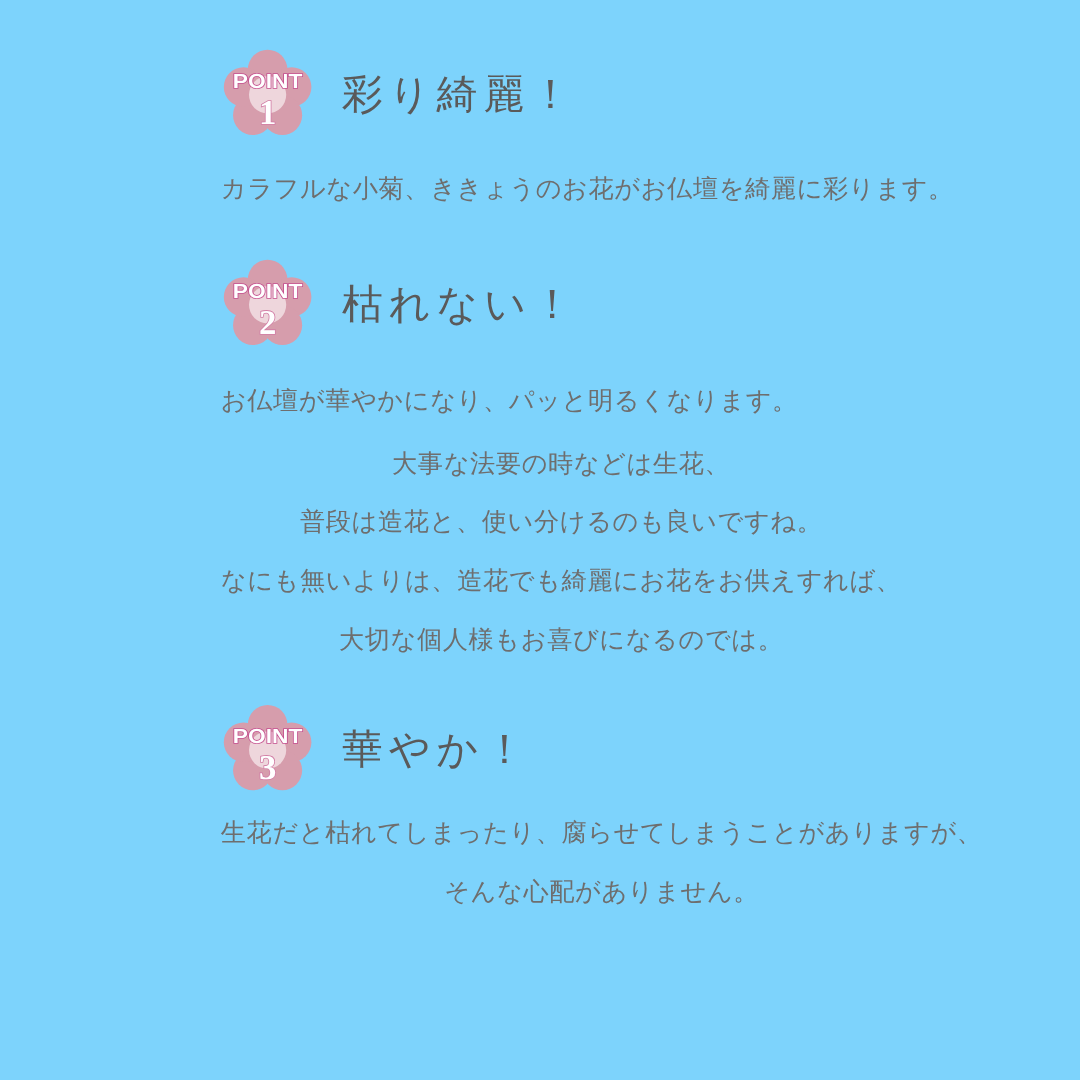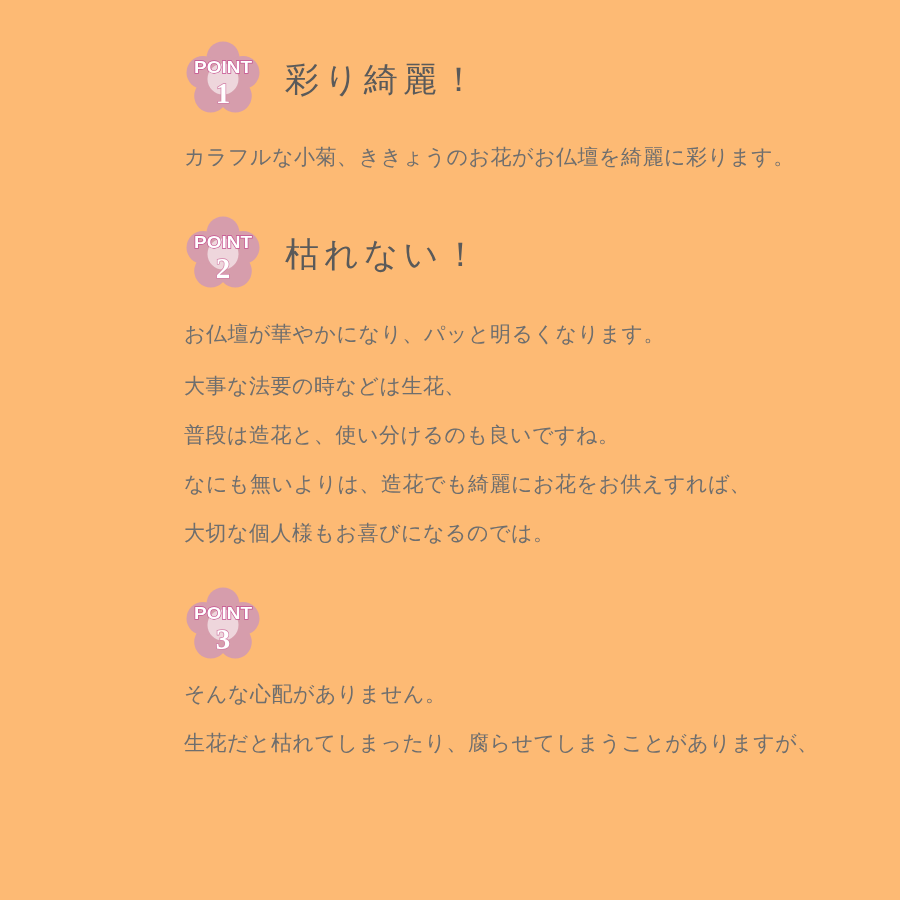--- a/index.html
+++ b/index.html
@@ -4,23 +4,24 @@
 <style>
   html, body {
     margin: 0;
     padding: 0;
     background: #ffffff;
   }
   .canvas {
     position: relative;
     width: 900px;
     height: 900px;
-    background: #fdba74;
+    background: #7dd3fc;
     overflow: hidden;
     font-family: "Liberation Serif", "DejaVu Serif", serif;
+    text-align: center;
   }
   .section-header {
     position: absolute;
     left: 183px;
     display: flex;
     align-items: center;
   }
   .badge {
     width: 80px;
     height: 80px;
@@ -117,20 +118,21 @@
         <circle cx="40" cy="21" r="16.5" fill="#d69dac"></circle>
         <circle cx="60" cy="35.5" r="16.5" fill="#d69dac"></circle>
         <circle cx="52.3" cy="59" r="16.5" fill="#d69dac"></circle>
         <circle cx="27.7" cy="59" r="16.5" fill="#d69dac"></circle>
         <circle cx="20" cy="35.5" r="16.5" fill="#d69dac"></circle>
         <circle cx="40" cy="42" r="15.5" fill="#eed6dc"></circle>
       </g>
       <text class="badge-label-text" x="40" y="36" text-anchor="middle" font-size="17" fill="#ffffff" stroke="#c5508f" stroke-width="1.3" paint-order="stroke" textLength="58" lengthAdjust="spacingAndGlyphs">POINT</text>
       <text class="badge-number-text" x="40" y="66" text-anchor="middle" font-size="29" fill="#ffffff" stroke="#d27ea6" stroke-width="1.4" paint-order="stroke">3</text>
     </svg>
+    <h2 class="heading">華やか！</h2>
   </div>
 
   <div class="para" style="top:670px;">
+    <p>生花だと枯れてしまったり、腐らせてしまうことがありますが、</p>
     <p>そんな心配がありません。</p>
-    <p>生花だと枯れてしまったり、腐らせてしまうことがありますが、</p>
   </div>
 
 </div>
 
 </body></html>

